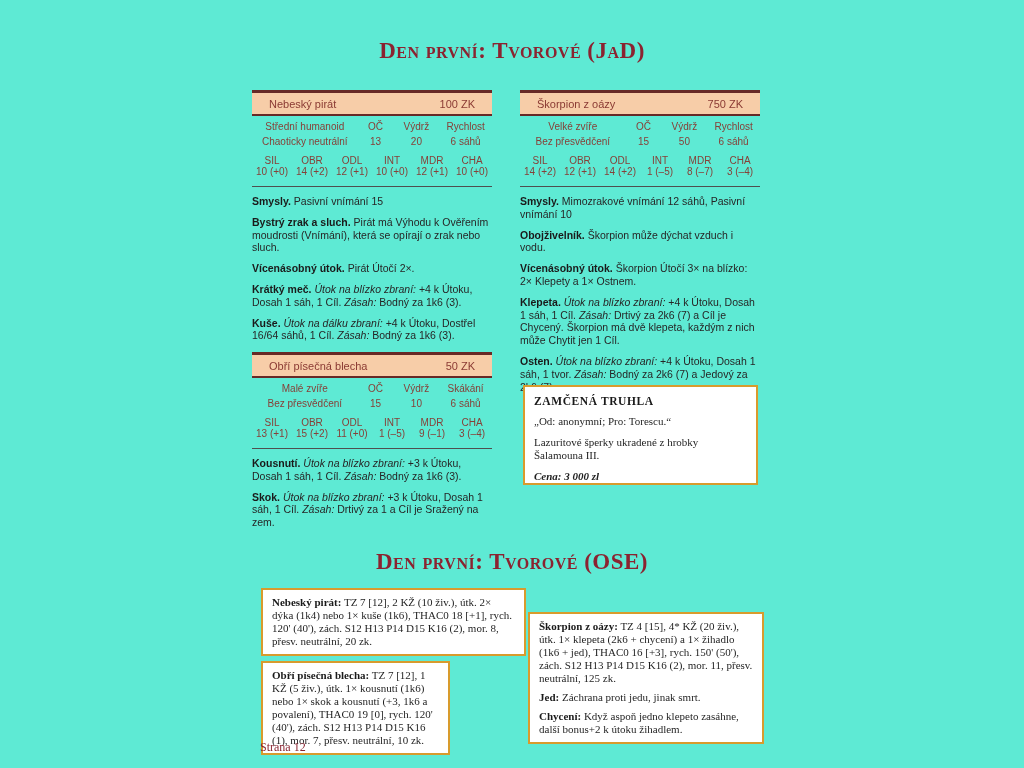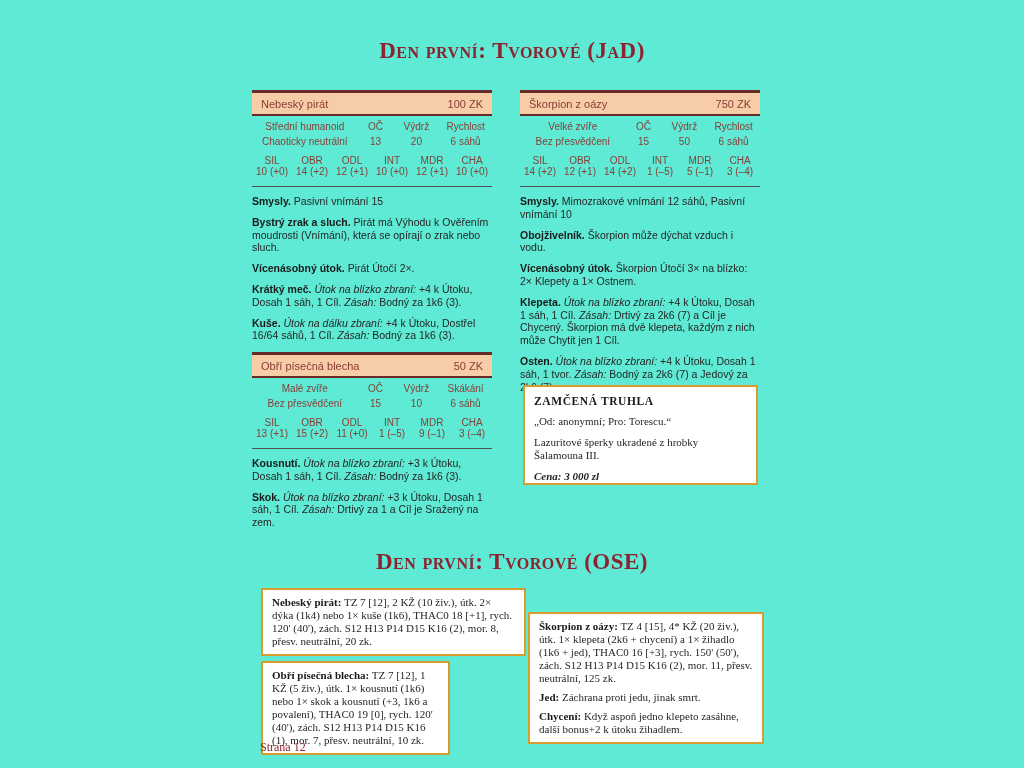--- a/index.html
+++ b/index.html
@@ -10,21 +10,21 @@
   .title{
     position:absolute; left:0; width:1024px; text-align:center; margin:0;
     font-family:"Liberation Serif", serif; font-weight:bold;
     font-variant:small-caps; font-size:23px; letter-spacing:.5px; color:#8b2330;
   }
   
   .statblock{position:absolute; width:240px;}
   .sb-header{
     display:flex; justify-content:space-between; align-items:center;
     background:#f7cda8; border-top:3px solid #672a26; border-bottom:2px solid #672a26;
-    height:21px; padding:0 9px; color:#8a3a33; font-size:11px;
+    height:21px; padding:0 17px; color:#8a3a33; font-size:11px;
   }
   .sb-meta{
     display:grid; grid-template-columns:44% 15% 19% 22%;
     margin-top:5px; row-gap:4px; color:#864038; font-size:10px; text-align:center;
   }
   .sb-abilities{
     display:grid; grid-template-columns:repeat(6,1fr);
     margin-top:8px; color:#864038; font-size:10px; text-align:center;
   }
   .sb-abilities div{white-space:nowrap;}
@@ -116,21 +116,21 @@
         <div class="ab-h">SIL</div>
         <div class="ab-h">OBR</div>
         <div class="ab-h">ODL</div>
         <div class="ab-h">INT</div>
         <div class="ab-h">MDR</div>
         <div class="ab-h">CHA</div>
         <div class="ab-v">14 (+2)</div>
         <div class="ab-v">12 (+1)</div>
         <div class="ab-v">14 (+2)</div>
         <div class="ab-v">1 (–5)</div>
-        <div class="ab-v">5 (–1)</div>
+        <div class="ab-v">8 (–7)</div>
         <div class="ab-v">3 (–4)</div>
       </div>
     <hr class="sb-rule">
     <div class="sb-traits">
         <p class="seg-par"><span class="st-b">Smysly.</span><span class="st-n"> Mimozrakové vnímání 12 sáhů, Pasivní vnímání 10</span></p>
         <p class="seg-par"><span class="st-b">Obojživelník.</span><span class="st-n"> Škorpion může dýchat vzduch i vodu.</span></p>
         <p class="seg-par"><span class="st-b">Vícenásobný útok.</span><span class="st-n"> Škorpion Útočí 3× na blízko: 2× Klepety a 1× Ostnem.</span></p>
         <p class="seg-par"><span class="st-b">Klepeta.</span><span class="st-i"> Útok na blízko zbraní:</span><span class="st-n"> +4 k Útoku, Dosah 1 sáh, 1 Cíl. </span><span class="st-i">Zásah:</span><span class="st-n"> Drtivý za 2k6 (7) a Cíl je Chycený. Škorpion má dvě klepeta, každým z nich může Chytit jen 1 Cíl.</span></p>
         <p class="seg-par"><span class="st-b">Osten.</span><span class="st-i"> Útok na blízko zbraní:</span><span class="st-n"> +4 k Útoku, Dosah 1 sáh, 1 tvor. </span><span class="st-i">Zásah:</span><span class="st-n"> Bodný za 2k6 (7) a Jedový za 2k6 (7).</span></p>
       </div>

